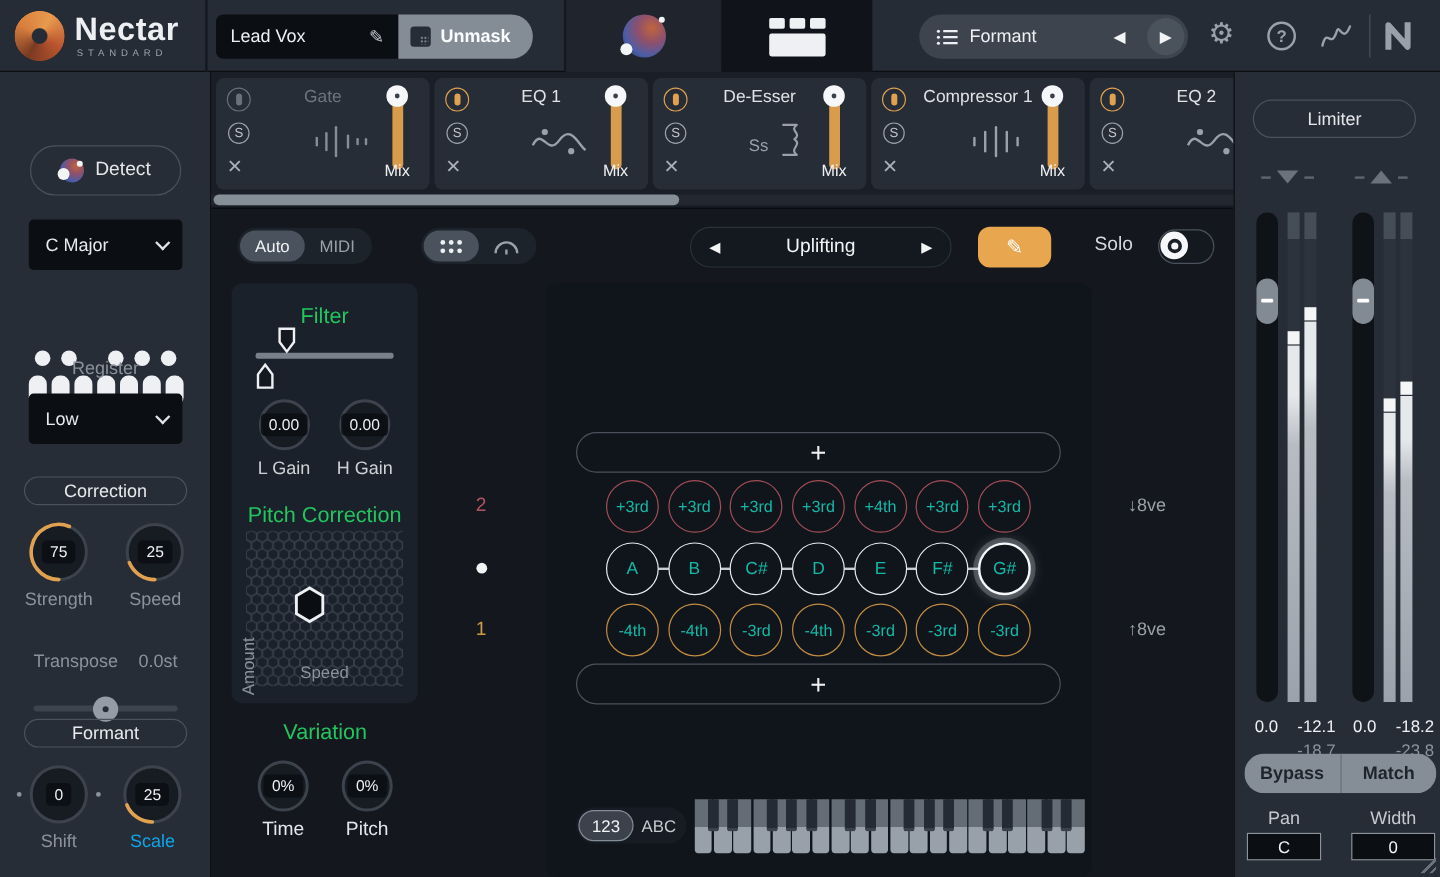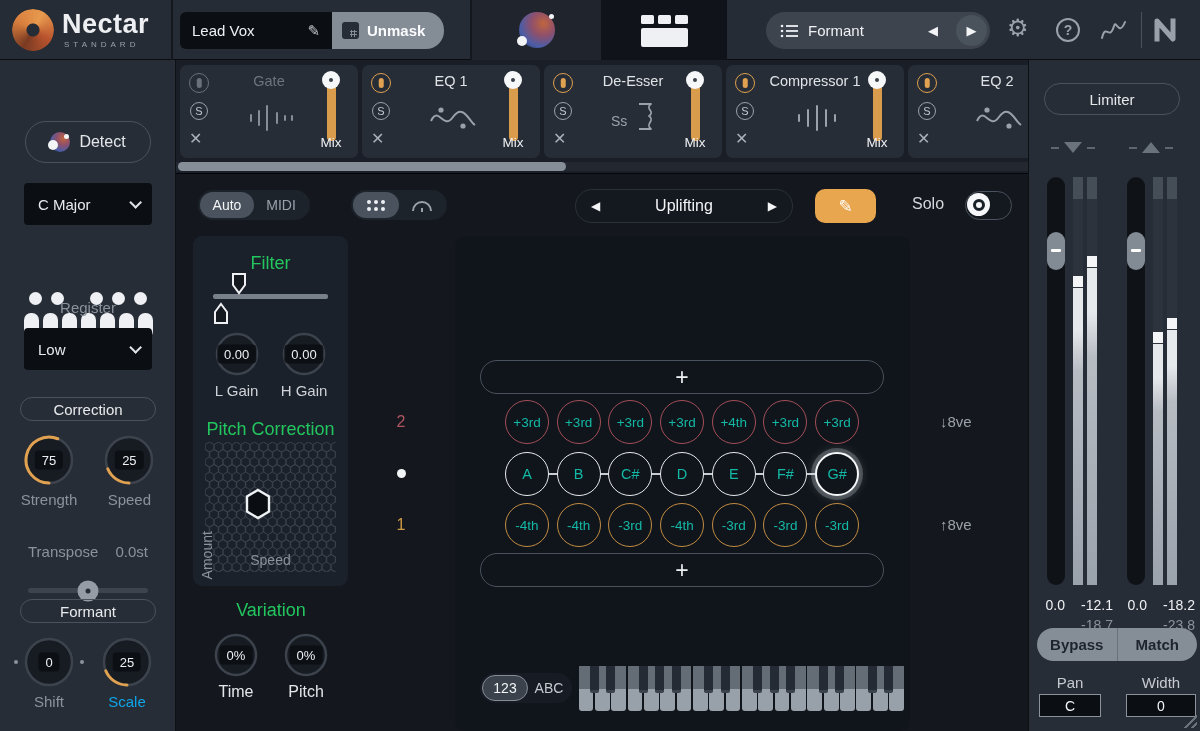--- a/index.html
+++ b/index.html
@@ -68,21 +68,21 @@
   
   #chain { position:absolute; left:176px; top:60px; width:852px; height:114px; background:#1a1f27; border-bottom:1px solid #04050a; overflow:hidden; }
   .mcard { position:absolute; top:5px; width:178px; height:93px; background:#272d36; border-radius:7px; }
   .m-power { position:absolute; left:9px; top:8px; width:20px; height:20px; border:1.6px solid #6a717b; border-radius:50%; cursor:pointer; }
   .m-power span { position:absolute; left:50%; top:50%; transform:translate(-50%,-50%); width:4.5px; height:10px; border-radius:2.5px; background:#6a717b; }
   .m-power.on { border-color:#E0A150; } .m-power.on span { background:#E0A150; }
   .m-solo { position:absolute; left:10px; top:37px; width:18px; height:18px; border:1.4px solid #9aa1aa; border-radius:50%; color:#c3c8ce; font-size:11px; display:flex; align-items:center; justify-content:center; cursor:pointer; }
   .m-x { position:absolute; left:9px; top:64px; font-size:16px; color:#aab0b8; cursor:pointer; }
   .m-name { position:absolute; left:0; top:8px; width:178px; text-align:center; font-size:14.5px; color:#dfe2e6; }
   .m-name.off { color:#6d747d; }
-  .m-icon { position:absolute; left:59px; top:36px; width:64px; height:34px; }
+  .m-icon { position:absolute; left:72px; top:36px; width:64px; height:34px; }
   .m-slider { position:absolute; left:140px; top:6px; width:22px; height:72px; cursor:pointer; }
   .m-track { position:absolute; left:6.5px; top:10px; width:9px; height:60px; background:#d89c4c; border-radius:4px; }
   .m-cap { position:absolute; left:2px; top:0; width:18px; height:18px; border-radius:50%; background:#f5f7f9; }
   .m-cap:after { content:""; position:absolute; left:7px; top:7px; width:4px; height:4px; border-radius:50%; background:#394049; }
   .m-mix { position:absolute; left:123px; top:70px; width:56px; text-align:center; font-size:13.5px; color:#eef0f3; }
   .scroll-track { position:absolute; left:0; top:102px; width:852px; height:9px; background:#232830; }
   .scroll-thumb { position:absolute; left:2px; top:102px; width:388px; height:9px; background:#868e98; border-radius:5px; cursor:grab; }
 
   
   #main { position:absolute; left:176px; top:174px; width:852px; height:557px; background:#14181e; }

